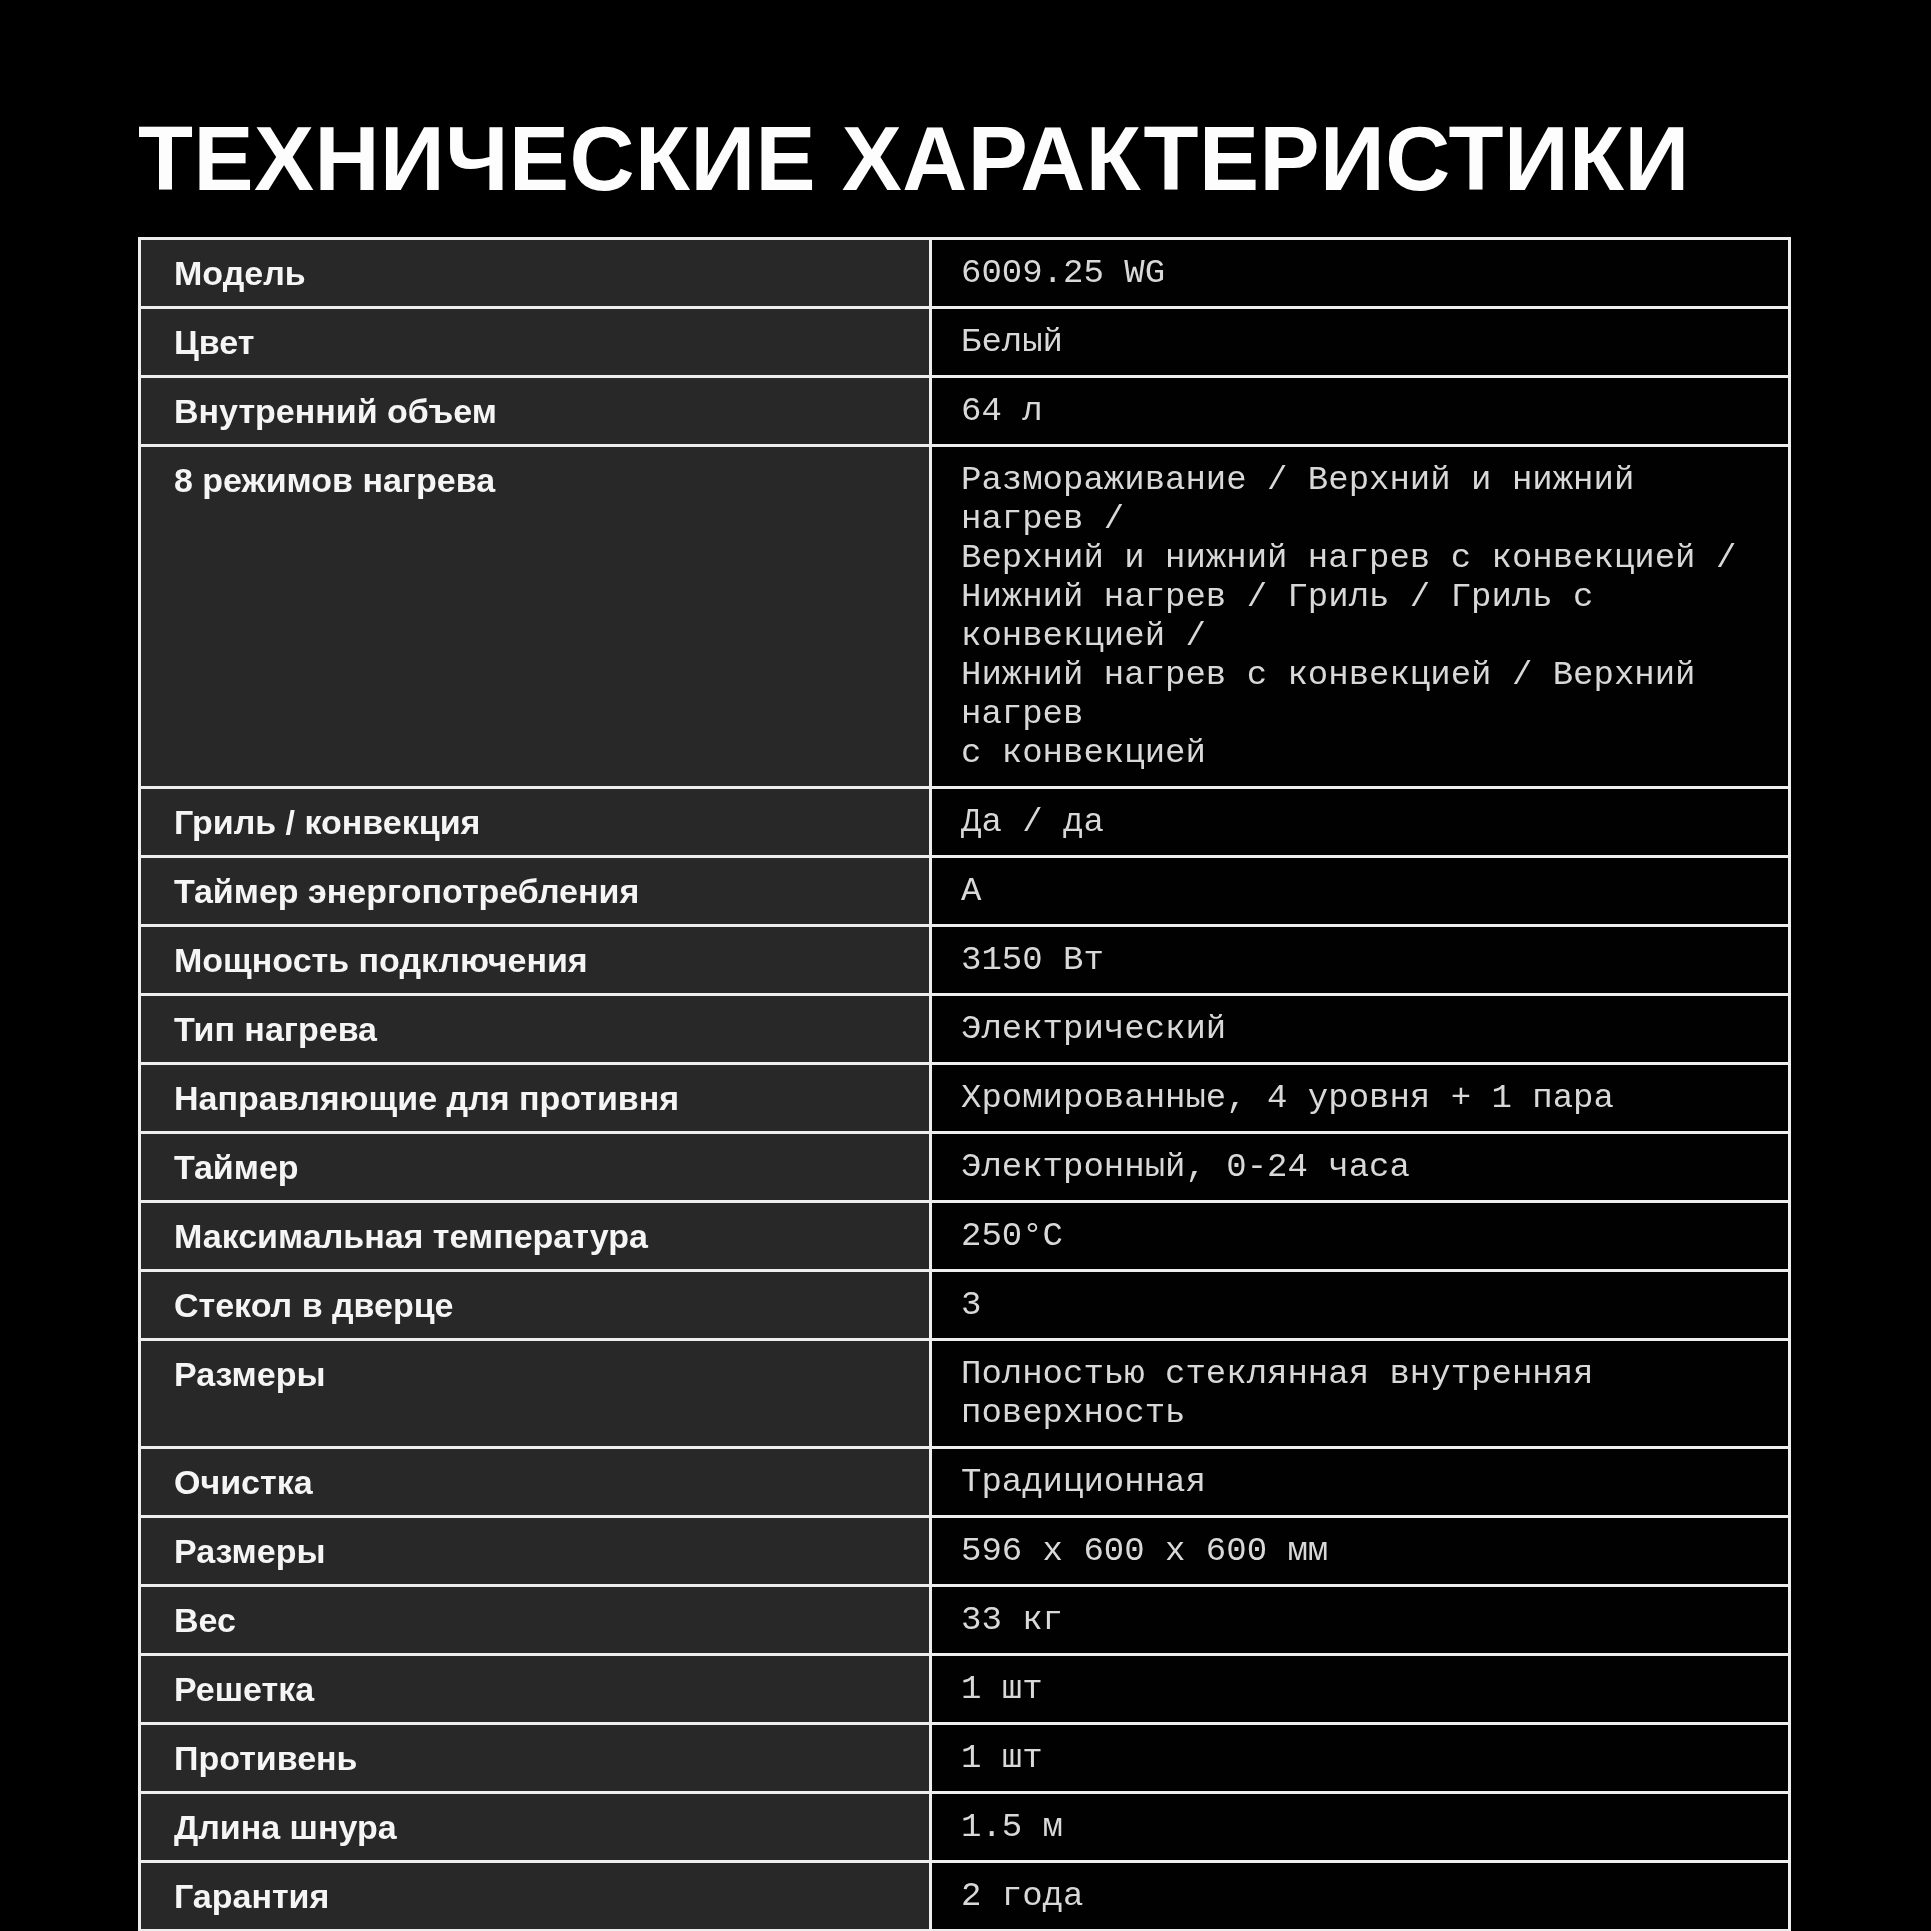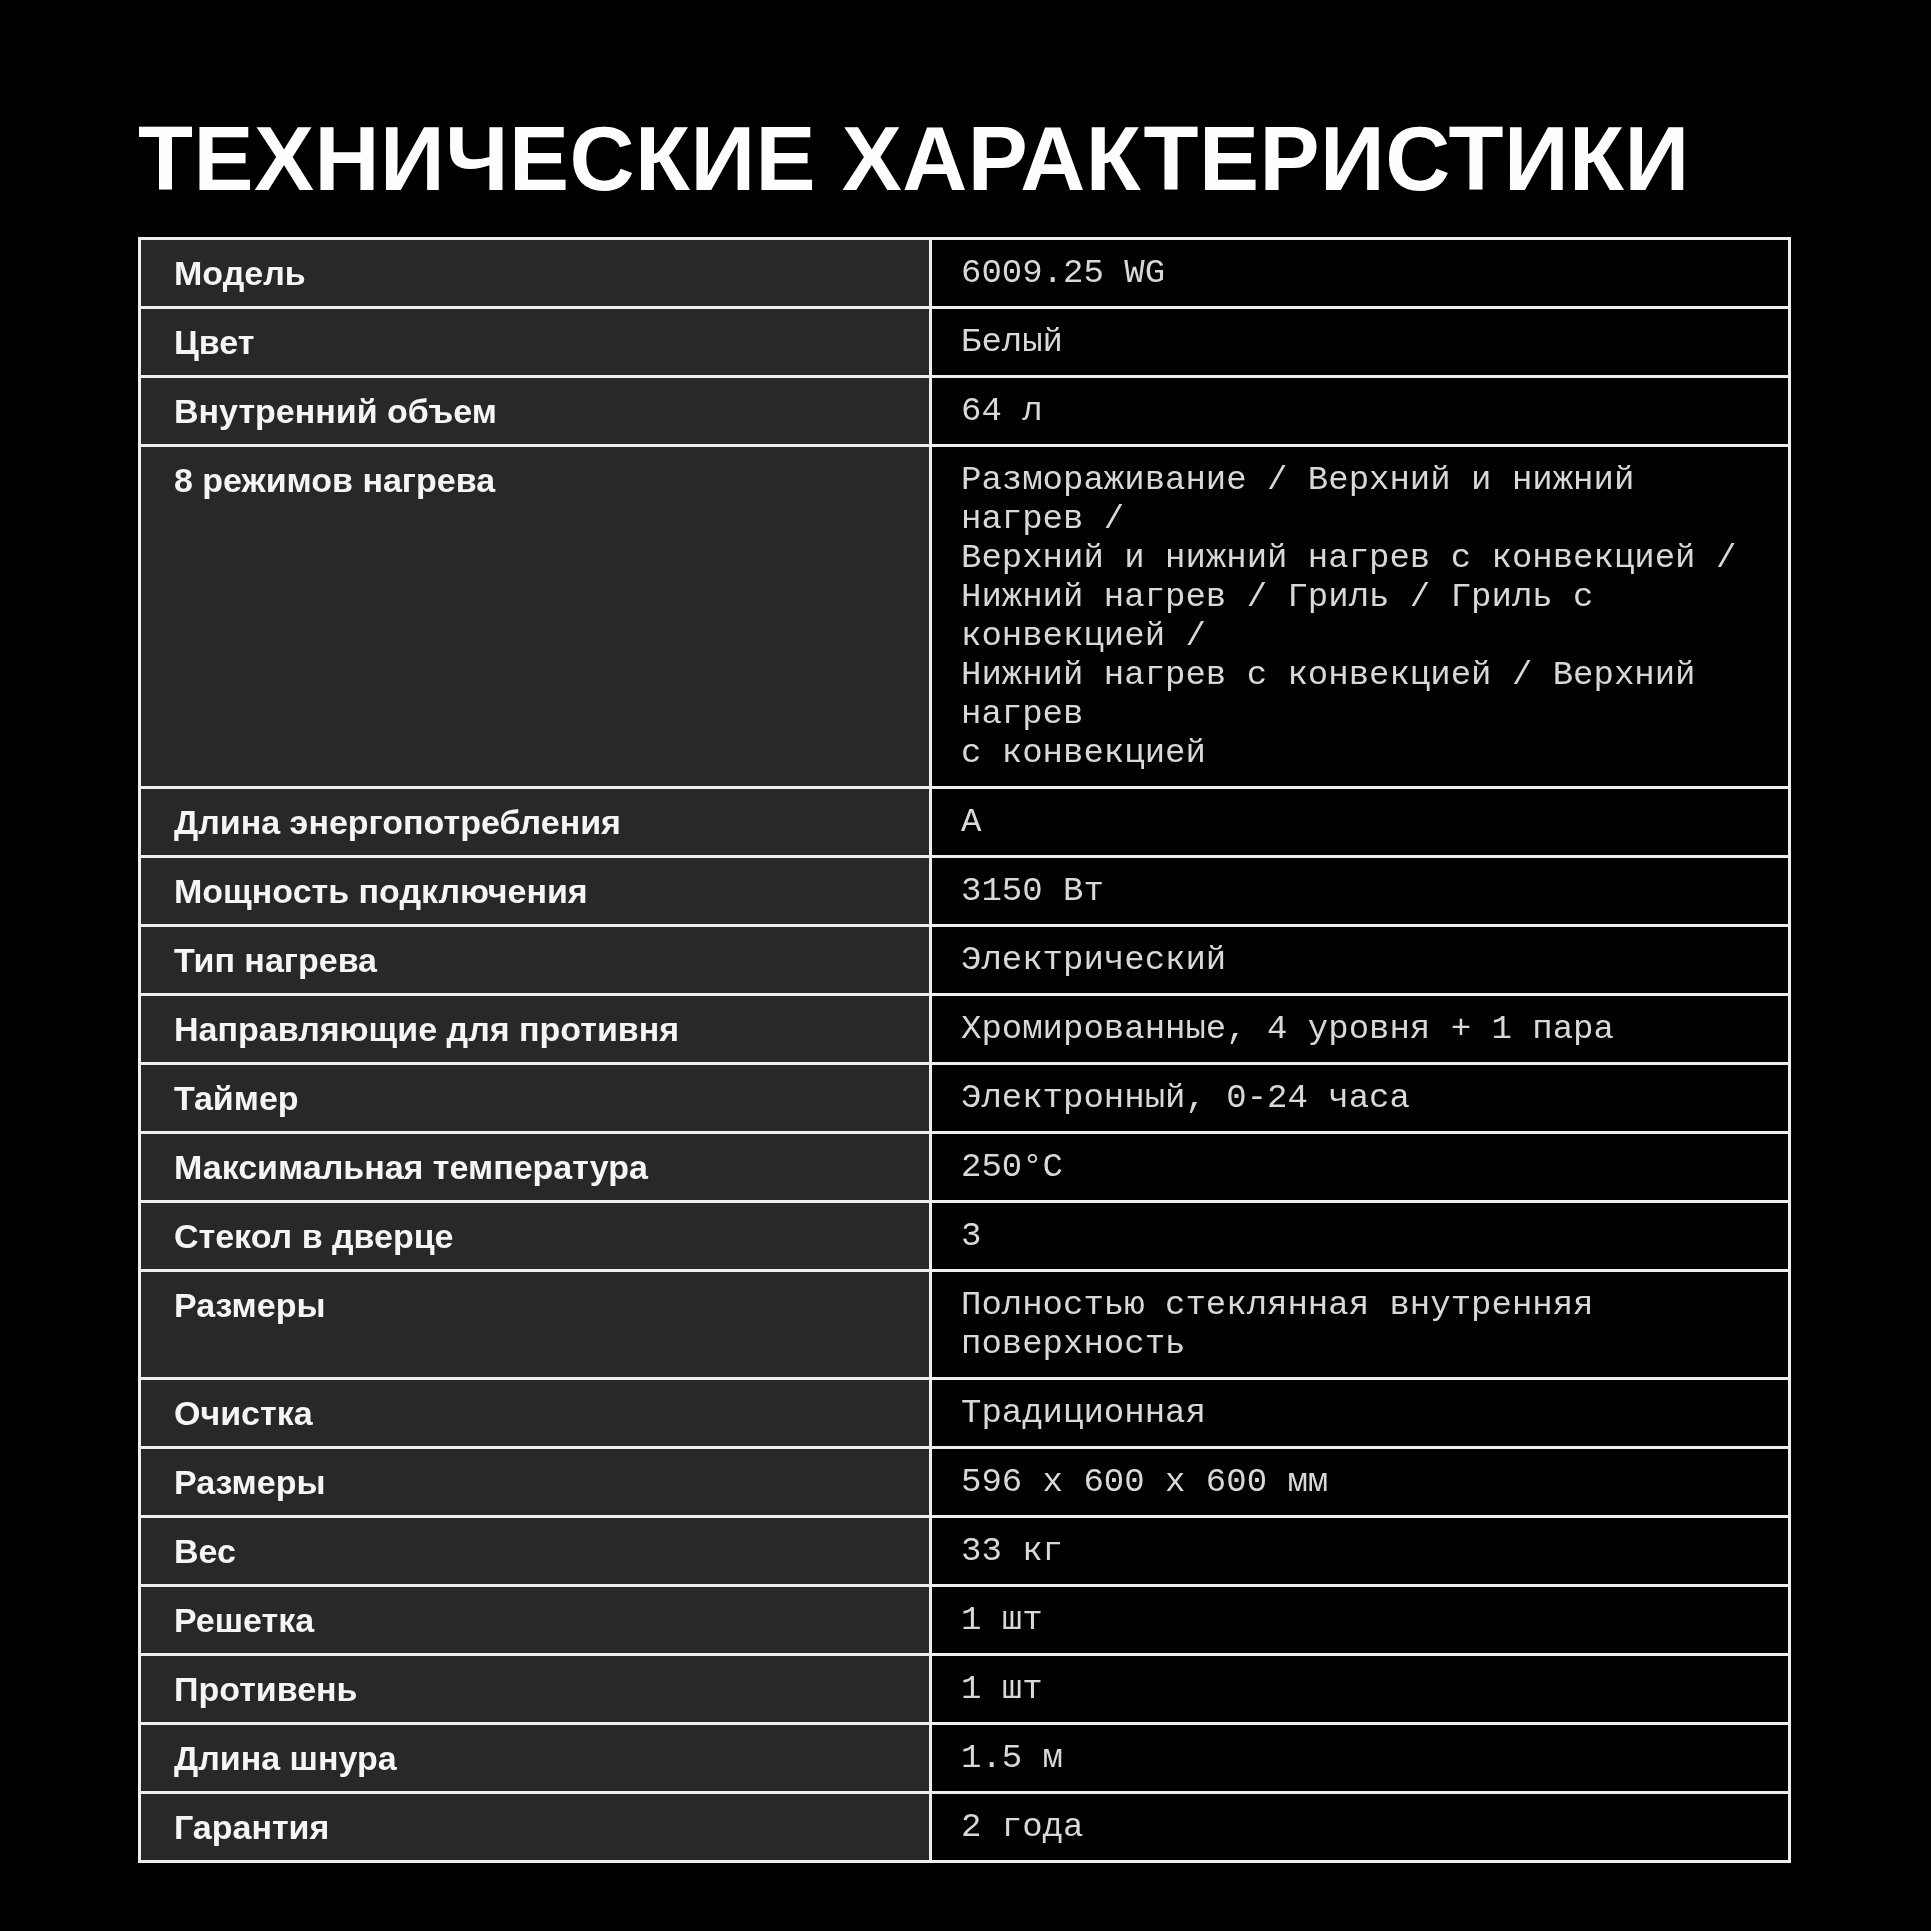--- a/index.html
+++ b/index.html
@@ -86,21 +86,25 @@
         </tr>
         <tr>
           <td class="label-cell">8 режимов нагрева</td>
           <td class="value-cell">Размораживание / Верхний и нижний нагрев /
 Верхний и нижний нагрев с конвекцией /
 Нижний нагрев / Гриль / Гриль с конвекцией /
 Нижний нагрев с конвекцией / Верхний нагрев
 с конвекцией</td>
         </tr>
         <tr>
-          <td class="label-cell">Длина энергопотребления</td>
+          <td class="label-cell">Гриль / конвекция</td>
+          <td class="value-cell">Да / да</td>
+        </tr>
+        <tr>
+          <td class="label-cell">Таймер энергопотребления</td>
           <td class="value-cell">А</td>
         </tr>
         <tr>
           <td class="label-cell">Мощность подключения</td>
           <td class="value-cell">3150 Вт</td>
         </tr>
         <tr>
           <td class="label-cell">Тип нагрева</td>
           <td class="value-cell">Электрический</td>
         </tr>

